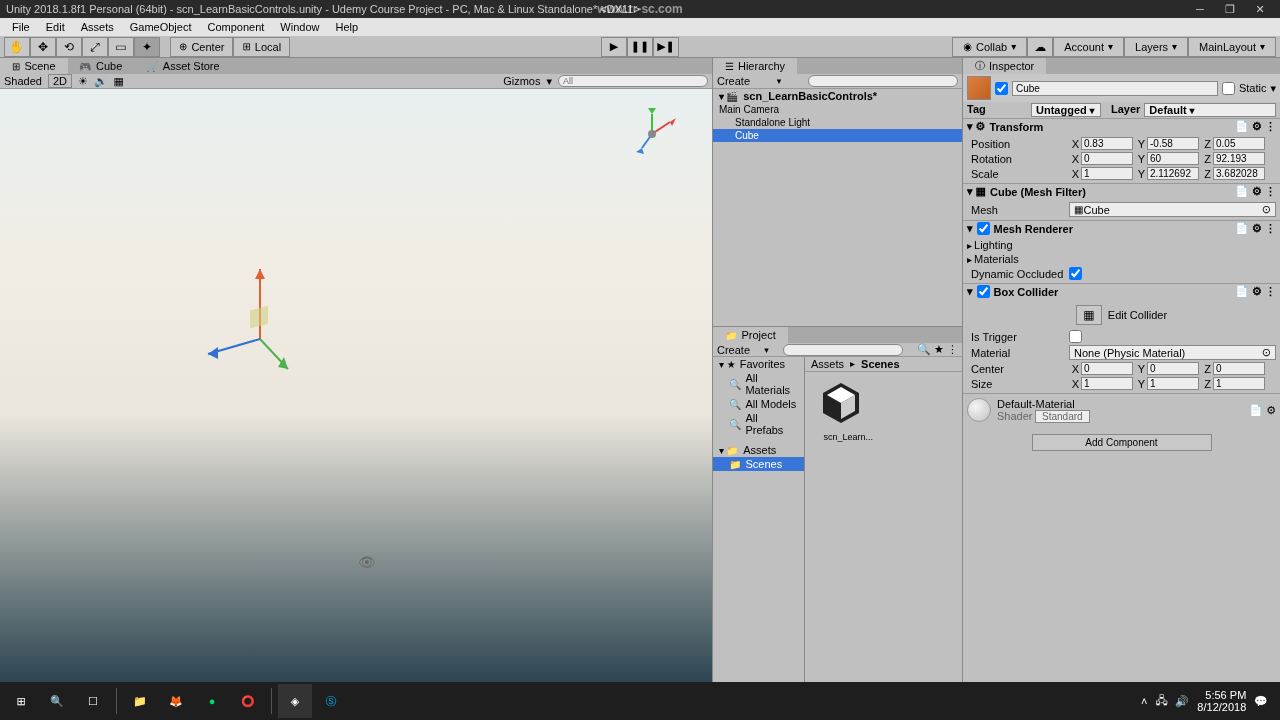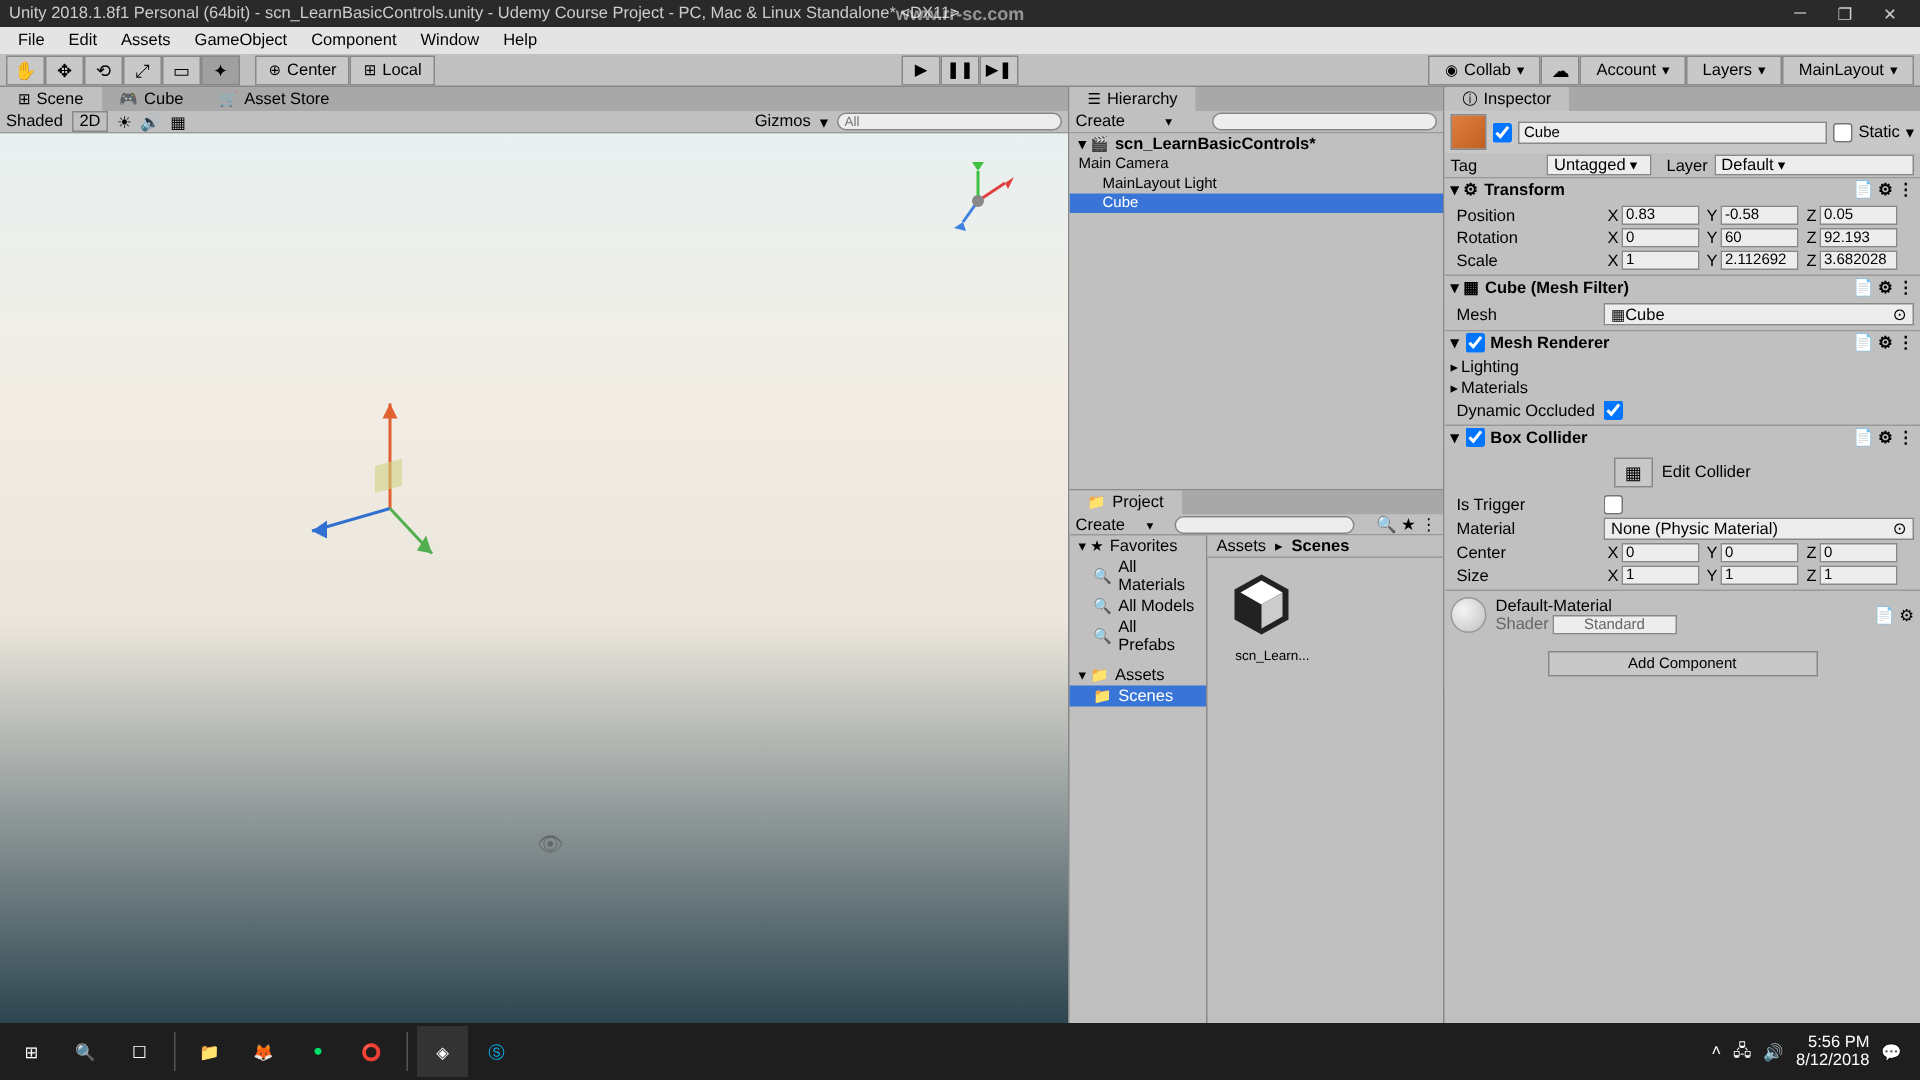--- a/index.html
+++ b/index.html
@@ -49,21 +49,21 @@
 .project-tree { width: 92px; border-right: 1px solid #888; }
 .project-grid { flex: 1; padding: 4px; display: flex; gap: 6px; align-content: start; flex-wrap: wrap; }
 .asset-item { width: 64px; display: flex; flex-direction: column; align-items: center; gap: 2px; cursor: pointer; }
 .asset-icon { width: 54px; height: 54px; display: flex; align-items: center; justify-content: center; }
 .asset-label { font-size: 9px; text-align: right; white-space: nowrap; overflow: hidden; text-overflow: ellipsis; width: 100%; }
 
 .inspector-content { background: #c0c0c0; padding: 0; overflow-y: auto; }
 .insp-header { display: flex; align-items: center; padding: 2px 4px; gap: 4px; background: #c8c8c8; }
 .cube-icon { width: 24px; height: 24px; background: linear-gradient(135deg, #e08040, #c06020); border: 1px solid #888; }
 .insp-name-input { flex: 1; border: 1px solid #888; padding: 1px 3px; background: #ededed; font-size: 10px; }
-.insp-row { display: flex; align-items: flex-end; padding: 1px 4px; gap: 4px; font-size: 10px; }
+.insp-row { display: flex; align-items: flex-start; padding: 1px 4px; gap: 4px; font-size: 10px; font-weight: bold; }
 .insp-label { width: 60px; }
 .tag-select { border: 1px solid #888; padding: 0 4px; background: #ededed; font-size: 10px; cursor: pointer; }
 
 .component { border-top: 1px solid #999; }
 .comp-header { background: #c0c0c0; padding: 1px 4px; display: flex; align-items: center; gap: 4px; font-size: 11px; font-weight: bold; }
 .comp-body { padding: 2px 4px; }
 .prop-row { display: flex; align-items: center; padding: 1px 0; font-size: 10px; gap: 2px; }
 .prop-label { width: 100px; padding-left: 4px; }
 .xyz-label { width: 10px; text-align: right; }
 .num-input { width: 52px; border: 1px solid #888; padding: 0 2px; background: #ededed; font-size: 10px; }
@@ -186,21 +186,21 @@
       <div class="tab-bar">
           <div class="tab active">☰ <span>Hierarchy</span></div>
         </div>
       <div class="scene-toolbar">
         <span>Create</span> ▾
         <input class="search-input-small" style="width: 150px;">
       </div>
       <div class="panel-content">
         <div class="hierarchy-row scene-row">▾ 🎬 <span>scn_LearnBasicControls*</span></div>
         <div class="hierarchy-row" style="">Main Camera</div>
-        <div class="hierarchy-row" style="padding-left:22px">MainLayout Light</div>
+        <div class="hierarchy-row" style="padding-left:22px">Standalone Light</div>
         <div class="hierarchy-row selected" style="padding-left:22px">Cube</div>
       </div>
     </div>
     <div style="display:flex;flex-direction:column;flex:1;border-top:1px solid #888">
       <div class="tab-bar">
           <div class="tab active">📁 <span>Project</span></div>
         </div>
       <div class="scene-toolbar">
         <span>Create</span> ▾
         <input class="search-input-small" style="width: 120px;">
@@ -347,21 +347,21 @@
               <span class="xyz-label">Z</span>
               <input class="num-input" value="1" style="">
             </div>
         </div>
       </div>
 
       <div class="material-bar">
         <div class="mat-sphere"></div>
         <div style="flex:1">
           <div style="font-size:11px">Default-Material</div>
-          <div style="font-size:9px;color:#666"><span>Shader</span> <span class="tag-select" style="padding:0 20px">Standard</span></div>
+          <div style="font-size:9px;color:#666"><span>Shader</span> <span class="tag-select" style="padding:0 6px">Standard</span></div>
         </div>
         <span>📄 ⚙</span>
       </div>
 
       <div class="add-comp-wrap">
           <button class="btn-std" style="width:180px">Add Component</button>
         </div>
     </div>
   </div>
 </div>

